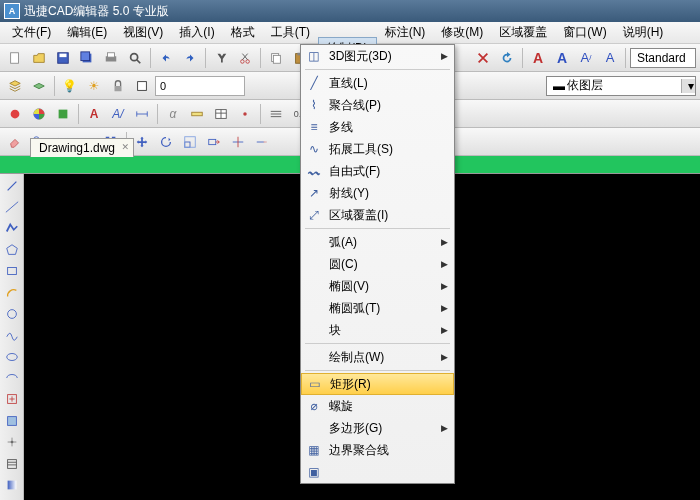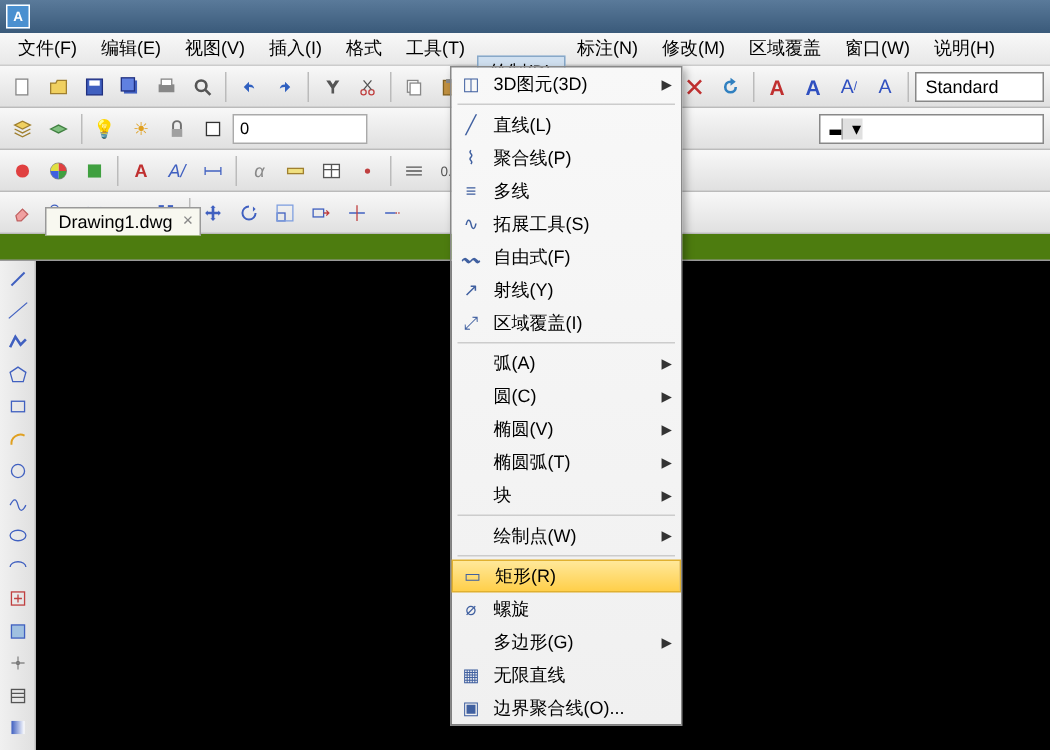--- a/index.html
+++ b/index.html
@@ -12,37 +12,38 @@
 .toolbar{background:linear-gradient(#f8f8f8,#e0e0e0);height:28px;display:flex;align-items:center;padding:2px 4px;border-bottom:1px solid #bbb;gap:2px;}
 .tb-btn{width:22px;height:22px;display:flex;align-items:center;justify-content:center;border:1px solid transparent;cursor:default;}
 .tb-sep{width:1px;height:20px;background:#bbb;margin:0 2px;}
 .tb-input{height:20px;border:1px solid #aaa;background:#fff;padding:0 4px;font-size:11px;}
 .canvas-area{position:relative;display:flex;height:calc(500px - 22px - 22px - 28px - 28px - 28px - 28px);}
 .left-tools{width:24px;background:linear-gradient(90deg,#f0f0f0,#e0e0e0);border-right:1px solid #bbb;display:flex;flex-direction:column;align-items:center;padding:2px 0;gap:2px;}
 .lt-btn{width:20px;height:20px;display:flex;align-items:center;justify-content:center;border:1px solid transparent;}
 .drawing{flex:1;background:#000;position:relative;}
 .tab{position:absolute;top:-18px;left:30px;background:#f8f8f0;border:1px solid #999;border-bottom:none;padding:2px 18px 2px 8px;font-size:11px;z-index:1;}
 .tab .x{position:absolute;right:4px;top:3px;font-size:9px;color:#888;}
-.tabstrip{height:18px;background:#4d7c0f;border-bottom:1px solid #999;position:relative;}
+.tabstrip{height:18px;background:#22c55e;border-bottom:1px solid #999;position:relative;}
 .dropdown{position:absolute;top:44px;left:300px;width:155px;background:linear-gradient(#f8f8f8,#f0f0f0);border:1px solid #888;box-shadow:2px 2px 5px rgba(0,0,0,0.3);z-index:10;}
 .dd-item{height:22px;display:flex;align-items:center;padding:0 20px 0 28px;position:relative;cursor:default;}
 .dd-item.hl{background:linear-gradient(#ffe89a,#ffcf4a);border:1px solid #e0b030;}
 .dd-item.sep{height:1px;background:#ccc;margin:2px 4px;padding:0;}
 .dd-item .ic{position:absolute;left:4px;width:18px;text-align:center;color:#4060a0;}
 .dd-item .ar{position:absolute;right:6px;font-size:9px;color:#333;}
 .txt-combo{display:flex;align-items:center;height:20px;border:1px solid #888;background:#fff;font-size:11px;}
 .txt-combo span{padding:0 6px;}
 .txt-combo .dd{background:#e0e0e0;width:14px;text-align:center;border-left:1px solid #aaa;}
 svg{width:14px;height:14px;}
 </style>
 </head>
 <body>
 
 <div class="titlebar">
   <div class="logo">A</div>
+  <span>迅捷CAD编辑器 5.0 专业版</span>
 </div>
 
 <div class="menubar">
   <div class="mi">文件(F)</div>
   <div class="mi">编辑(E)</div>
   <div class="mi">视图(V)</div>
   <div class="mi">插入(I)</div>
   <div class="mi">格式</div>
   <div class="mi">工具(T)</div>
   <div class="mi open">绘制(D)</div>
@@ -135,21 +136,21 @@
       <svg viewBox="0 0 16 16">
         <path d="M8 3a5 5 0 1 0 5 5h-2a3 3 0 1 1-3-3v2l4-3-4-3z" fill="#3080c0"></path>
       </svg>
     </div>
   <div class="tb-sep"></div>
   <div class="tb-btn" style="color:#c03030;font-weight:bold;font-size:14px;">A</div>
   <div class="tb-btn" style="color:#3050c0;font-weight:bold;font-size:14px;">A</div>
   <div class="tb-btn" style="color:#3050c0;font-size:13px;">A<span style="font-size:8px">/</span></div>
   <div class="tb-btn" style="color:#3050c0;font-size:13px;">A</div>
   <div class="tb-sep"></div>
-  <div class="txt-combo" style="width:86px">
+  <div class="txt-combo" style="width:66px">
       <span>Standard</span>
     </div>
 </div>
 
 <div class="toolbar">
   <div class="tb-btn">
       <svg viewBox="0 0 16 16">
         <path d="M2 5l6-3 6 3-6 3z" fill="#f0d060" stroke="#a08030"></path>
         <path d="M2 8l6 3 6-3" fill="none" stroke="#a08030"></path>
         <path d="M2 11l6 3 6-3" fill="none" stroke="#a08030"></path>
@@ -171,20 +172,21 @@
     </div>
   <div class="tb-btn">
       <svg viewBox="0 0 16 16">
         <rect x="3" y="3" width="10" height="10" fill="#fff" stroke="#333"></rect>
       </svg>
     </div>
   <input class="tb-input" style="width: 90px;" value="0">
   <div style="flex:1"></div>
   <div class="txt-combo" style="width:150px">
     <span style="width:14px;text-align:center">▬</span>
+    <span style="flex:1">依图层</span>
     <span class="dd">▾</span>
   </div>
 </div>
 
 <div class="toolbar">
   <div class="tb-btn">
       <svg viewBox="0 0 16 16">
         <circle cx="8" cy="8" r="5" fill="#e04040"></circle>
       </svg>
     </div>
@@ -496,19 +498,18 @@
   <div class="dd-item">
       <span class="ic">⌀</span>
       <span>螺旋</span>
     </div>
   <div class="dd-item">
       <span>多边形(G)</span>
       <span class="ar">▶</span>
     </div>
   <div class="dd-item">
       <span class="ic">▦</span>
-      <span>无限直线</span>
+      <span>边界聚合线</span>
     </div>
   <div class="dd-item">
       <span class="ic">▣</span>
-      <span>边界聚合线(O)...</span>
     </div>
 </div>
 
 </body></html>

